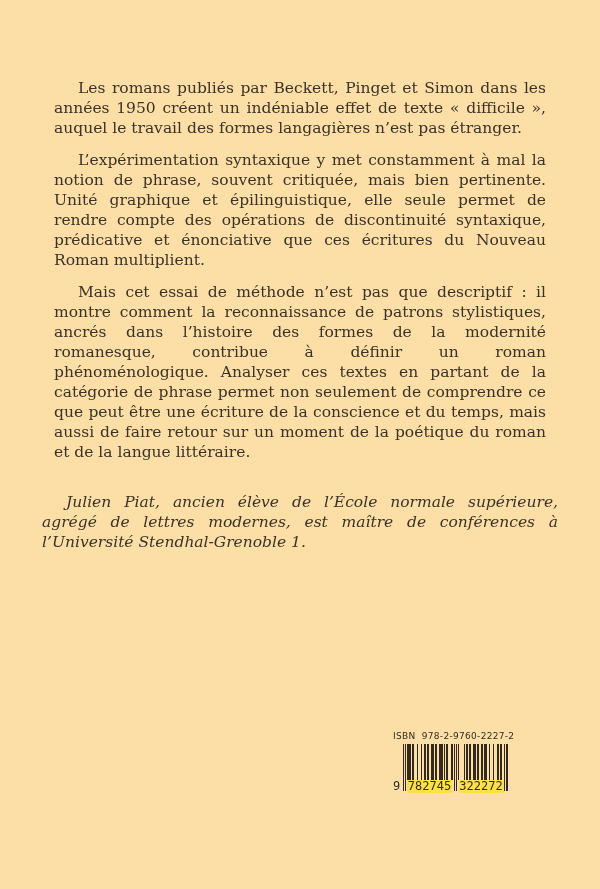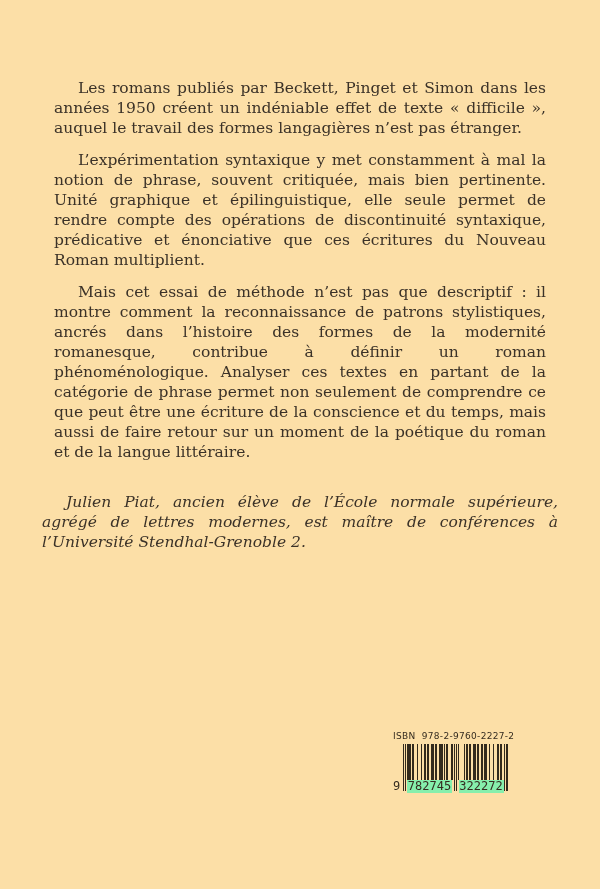--- a/index.html
+++ b/index.html
@@ -78,36 +78,36 @@
     height: 47px;
     shape-rendering: crispEdges;
   }
   .digits {
     position: absolute;
     top: 49px;
     font-family: "DejaVu Sans Mono", monospace;
     font-size: 12px;
     line-height: 13px;
     color: #352C20;
-    background: #86efac;
+    background: #fde047;
   }
   .d-lead { left: 0px; background: transparent; }
   .d-g1 { left: 14px;   width: 45px; text-align: center; }
   .d-g2 { left: 65.5px; width: 45px; text-align: center; }
 </style>
 </head>
 <body style="background: rgb(252, 223, 167); color: rgb(59, 50, 40);">
 
 <div class="cover">
 
   <main class="text-block">
     <p class="para">Les romans publiés par Beckett, Pinget et Simon dans les années 1950 créent un indéniable effet de texte « difficile », auquel le travail des formes langagières n’est pas étranger.</p>
     <p class="para">L’expérimentation syntaxique y met constamment à mal la notion de phrase, souvent critiquée, mais bien pertinente. Unité graphique et épilinguistique, elle seule permet de rendre compte des opérations de discontinuité syntaxique, prédicative et énonciative que ces écritures du Nouveau Roman multiplient.</p>
     <p class="para">Mais cet essai de méthode n’est pas que descriptif : il montre comment la reconnaissance de patrons stylistiques, ancrés dans l’histoire des formes de la modernité romanesque, contribue à définir un roman phénoménologique. Analyser ces textes en partant de la catégorie de phrase permet non seulement de comprendre ce que peut être une écriture de la conscience et du temps, mais aussi de faire retour sur un moment de la poétique du roman et de la langue littéraire.</p>
-    <p class="bio">Julien Piat, ancien élève de l’École normale supérieure, agrégé de lettres modernes, est maître de conférences à l’Université Stendhal-Grenoble 2.</p>
+    <p class="bio">Julien Piat, ancien élève de l’École normale supérieure, agrégé de lettres modernes, est maître de conférences à l’Université Stendhal-Grenoble 1.</p>
   </main>
 
   <div class="series">
   </div>
 
   <div class="barcode">
     <div class="isbn">ISBN  978-2-9760-2227-2</div>
     <svg class="bars-svg" id="bars" xmlns="http://www.w3.org/2000/svg" preserveAspectRatio="none" viewBox="0 0 104.50000000000001 47">
         <rect x="0.00" y="0" width="1.1" height="47" fill="#332A1D"></rect>
         <rect x="2.20" y="0" width="1.1" height="47" fill="#332A1D"></rect>

